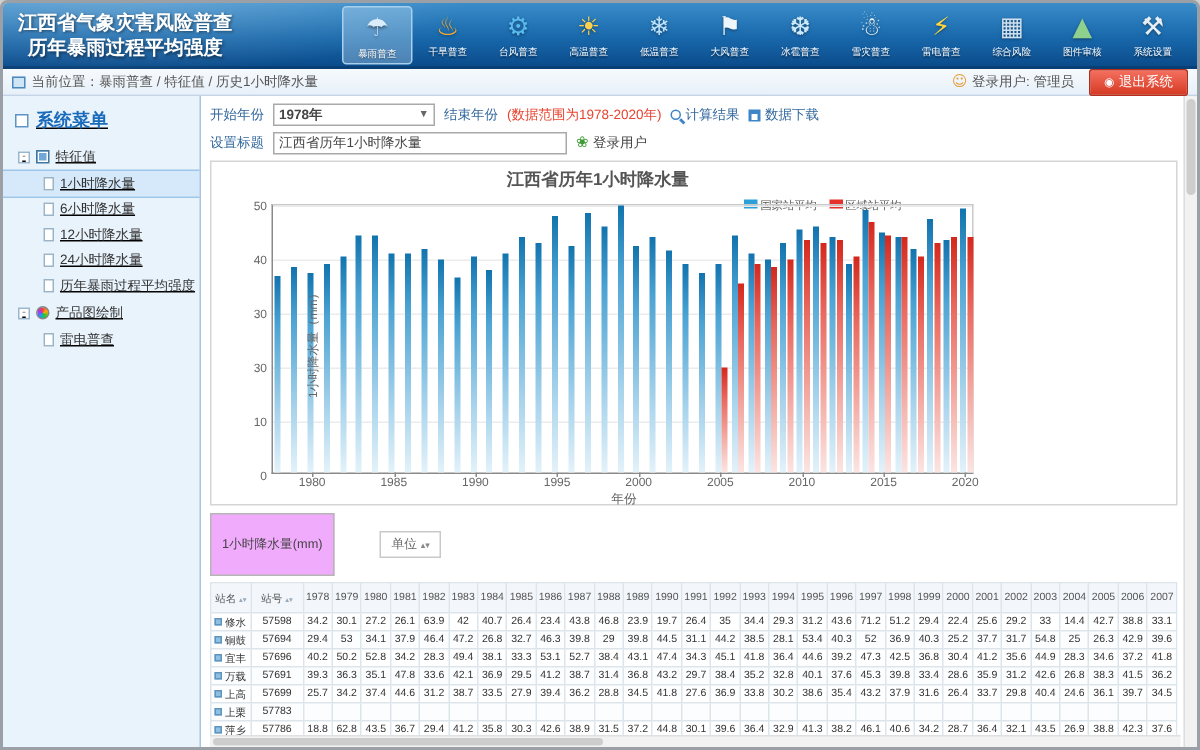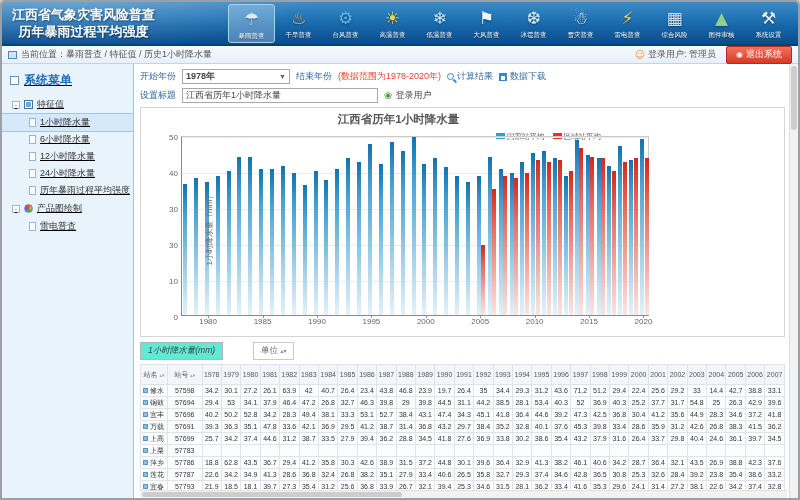--- a/index.html
+++ b/index.html
@@ -65,21 +65,21 @@
   .bar.s0 { background:linear-gradient(180deg,#1273ae 0%,#4ba3d3 25%,#a9d4ec 70%,#e3f2fa 100%); }
   .bar.s1 { background:linear-gradient(180deg,#d4281c 0%,#e9695f 30%,#f5b9b3 75%,#fbe5e3 100%); }
   .ytick { position:absolute; right:100%; width:26px; text-align:right; padding-right:4px; font-size:8px; color:#666; transform:translateY(-4px); }
   .xtick { position:absolute; top:100%; margin-top:2px; font-size:8px; color:#666; transform:translateX(-50%); }
   .xtickmark { position:absolute; top:100%; width:1px; height:3px; background:#8a8a8a; }
   .ylabel { position:absolute; left:-33px; top:86px; transform:rotate(-90deg); transform-origin:center; font-size:8px; color:#666; white-space:nowrap; width:120px; text-align:center; }
   .xlabel { position:absolute; left:0; width:468px; top:100%; margin-top:12px; text-align:center; font-size:8.5px; color:#666; }
 
   
   .table-controls { display:flex; gap:30px; align-items:center; margin-bottom:4px; }
-  .tab-btn { border:1px solid #b5b5b5; background:#5eead4; font-size:8.5px; color:#444; padding:2px 7px; cursor:pointer;font-style:italic; }
+  .tab-btn { border:1px solid #b5b5b5; background:#f0abfc; font-size:8.5px; color:#444; padding:14px 7px; cursor:pointer; }
   .unit-dd { border:1px solid #c9c9c9; background:#fff; font-size:8.5px; color:#666; padding:2px 7px; cursor:pointer; }
   .unit-dd .car { font-size:6px; color:#888; }
   .table-wrap { width:645px; overflow:hidden; }
   table { border-collapse:collapse; font-size:7px; color:#333; table-layout:fixed; }
   th,td { border:1px solid #dde5ec; text-align:center; height:12px; padding:0; white-space:nowrap; overflow:hidden; }
   th { background:#f3f7fb; color:#555; font-weight:normal; height:20px; }
   th.sortable .arrows { color:#9ab; font-size:5px; }
   td.namecell { text-align:left; padding-left:2px; }
   td.namecell .dot { display:inline-block; width:5px; height:5px; background:#8fc0e2; border:1px solid #5e94bd; margin-right:2px; vertical-align:middle; }
   tr:nth-child(even) td { background:#fbfdfe; }
@@ -328,20 +328,21 @@
             <div class="xtick" style="left: 243.795px;">2000</div>
             <div class="xtickmark" style="left: 298.214px;"></div>
             <div class="xtick" style="left: 298.214px;">2005</div>
             <div class="xtickmark" style="left: 352.633px;"></div>
             <div class="xtick" style="left: 352.633px;">2010</div>
             <div class="xtickmark" style="left: 407.051px;"></div>
             <div class="xtick" style="left: 407.051px;">2015</div>
             <div class="xtickmark" style="left: 461.47px;"></div>
             <div class="xtick" style="left: 461.47px;">2020</div>
             <div class="ylabel">1小时降水量（mm）</div>
+            <div class="xlabel">年份</div>
           </div>
       </div>
 
       <div class="table-controls">
         <span class="tab-btn">1小时降水量(mm)</span>
         <span class="unit-dd">
           <span>单位</span>
           <span class="car"> ▴▾</span>
         </span>
       </div>

